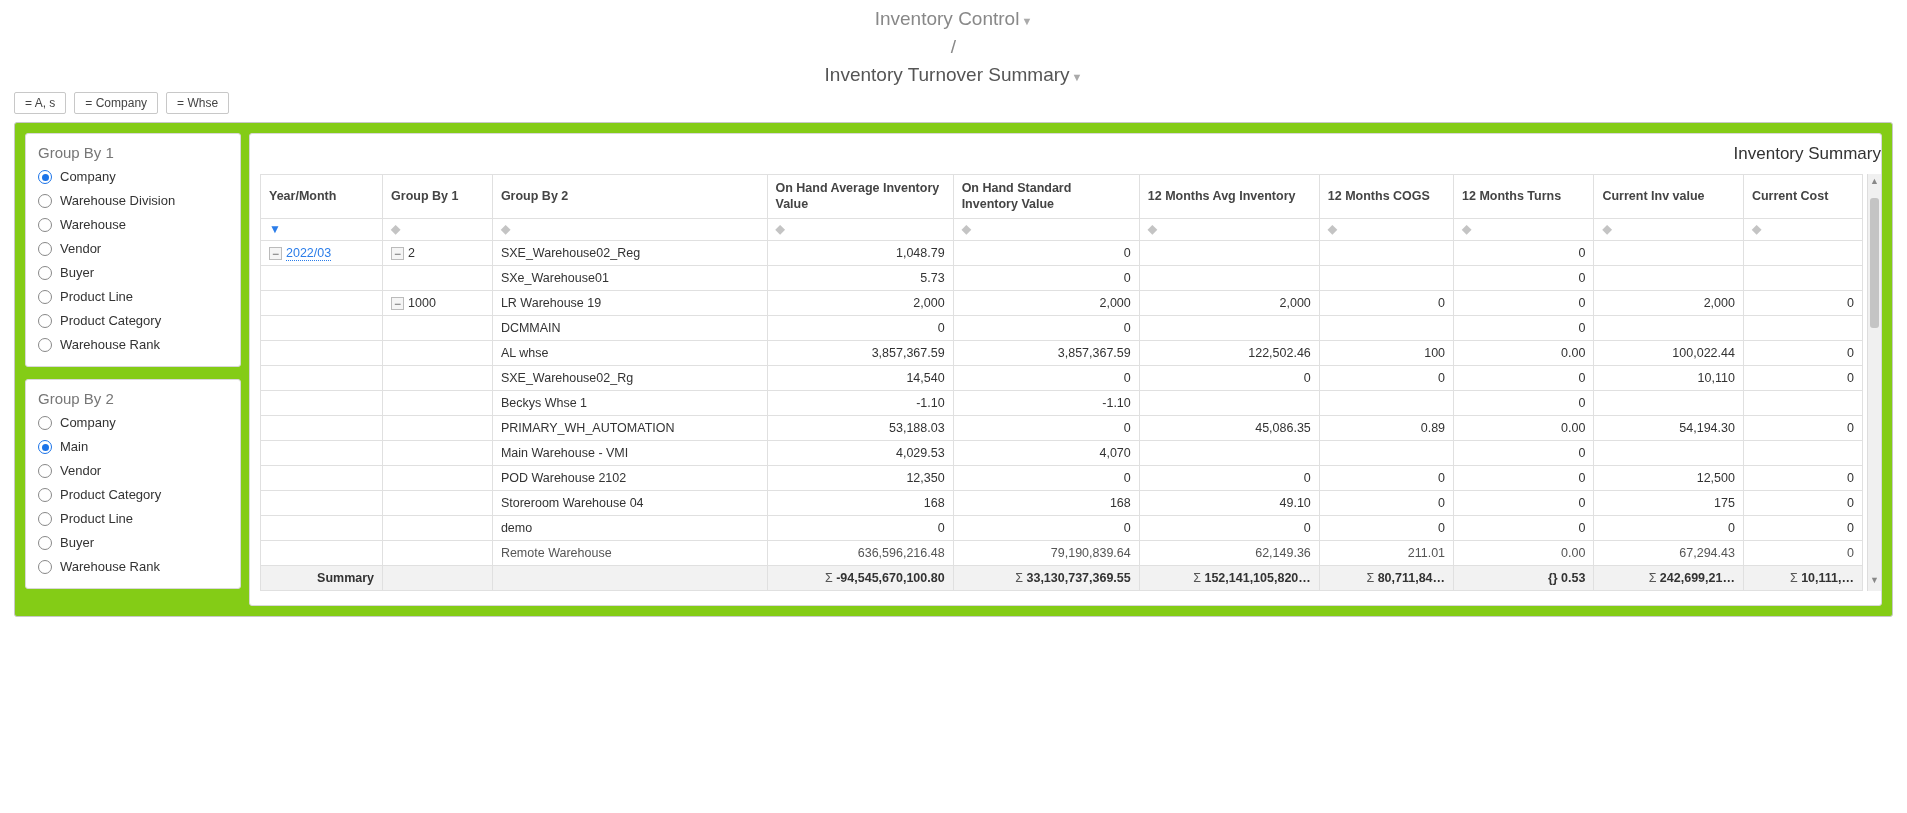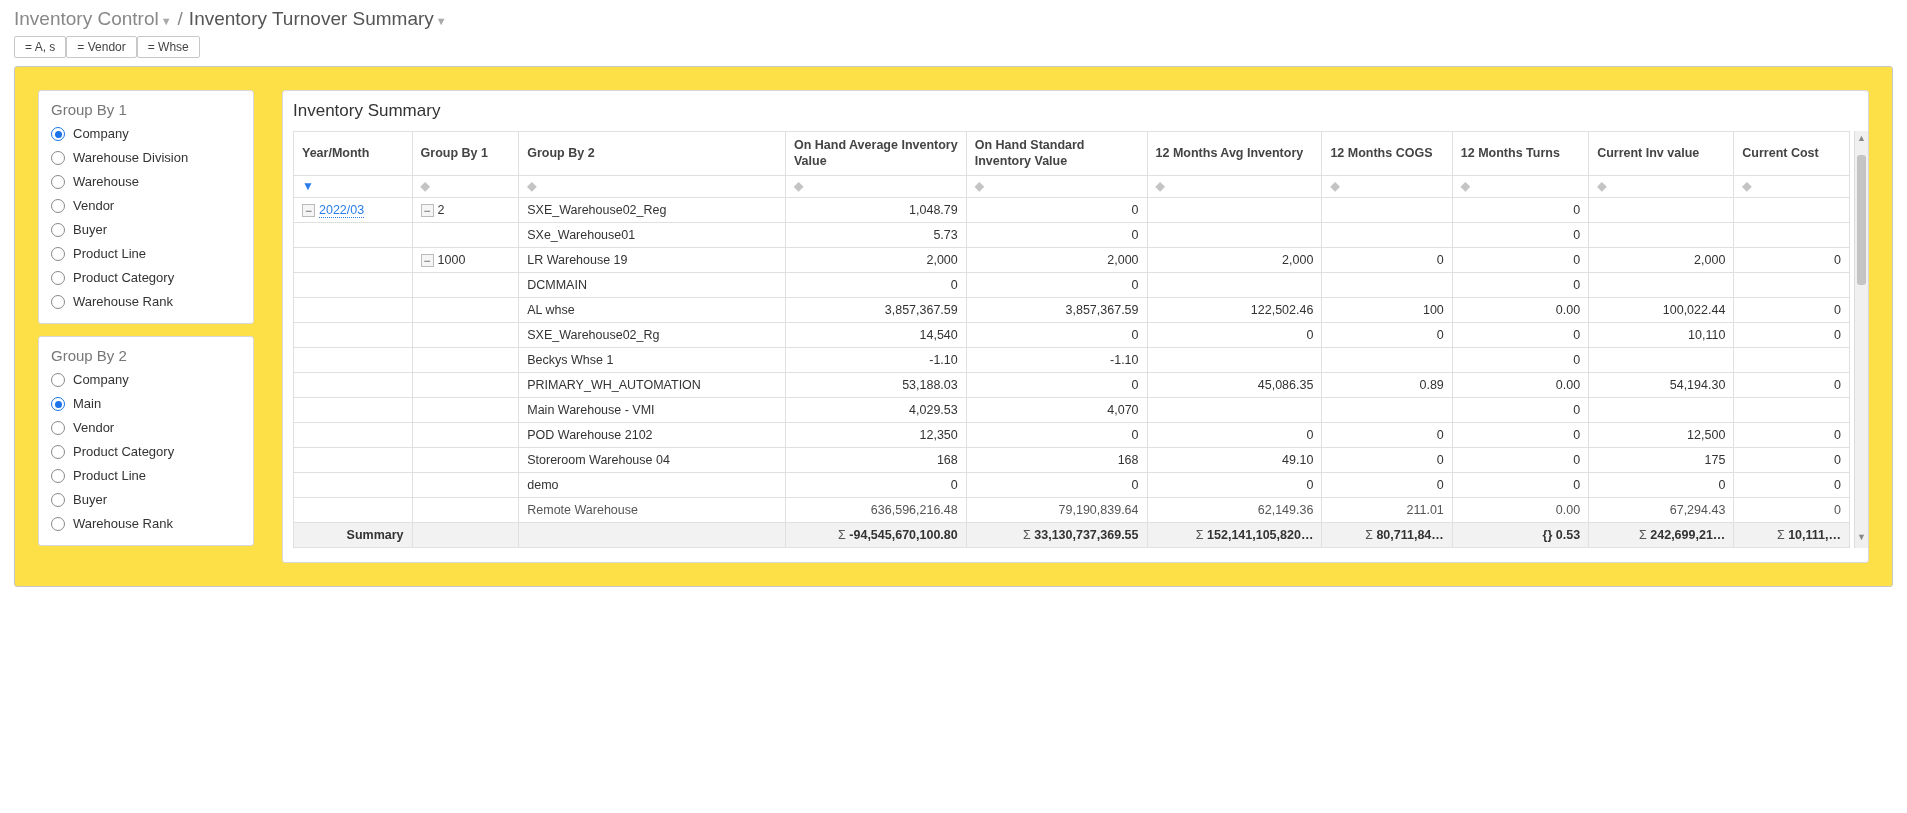--- a/index.html
+++ b/index.html
@@ -10,41 +10,42 @@
     background: #fff;
     padding: 8px 14px;
   }
   .breadcrumb {
     font-size: 19px;
     color: #888;
     margin-bottom: 6px;
     display: flex;
     align-items: center;
     gap: 6px;
+    flex-direction: column;
   }
   .breadcrumb .bc-current { color: #555; }
   .breadcrumb .drop-arrow { font-size: 11px; color: #aaa; margin-left: 2px; }
   .breadcrumb .sep { color: #888; }
-  .filter-bar { display: flex; gap: 0; margin-bottom: 8px; }
+  .filter-bar { display: flex; gap: 8px; margin-bottom: 8px; }
   .filter-btn {
     background: #fff;
     border: 1px solid #c8c8c8;
     border-radius: 2px;
     padding: 3px 10px;
     font-size: 12px;
     color: #444;
     cursor: pointer;
   }
   .main-frame {
     border: 1px solid #c8c8c8;
     border-radius: 3px;
-    padding: 23px;
+    padding: 10px;
     display: flex;
-    gap: 28px;
-    background: #fde047;
+    gap: 8px;
+    background: #84cc16;
   }
   .sidebar { width: 216px; display: flex; flex-direction: column; gap: 12px; }
   .panel {
     background: #fff;
     border: 1px solid #d8d8d8;
     border-radius: 3px;
     padding: 10px 12px 14px;
   }
   .panel-title { font-size: 15px; color: #777; margin-bottom: 8px; }
   .radio-list { display: flex; flex-direction: column; gap: 9px; }
@@ -58,21 +59,21 @@
     align-items: center; justify-content: center;
     flex-shrink: 0;
   }
   .radio-item.selected .radio-circle { border-color: #1a73e8; }
   .radio-dot {
     width: 7px; height: 7px; background: #1a73e8; border-radius: 50%; display: none;
   }
   .radio-item.selected .radio-dot { display: block; }
 
   .content-area { flex: 1; background: #fff; border: 1px solid #d8d8d8; border-radius: 3px; padding: 10px 0 14px 10px; display: flex; flex-direction: column; position: relative; }
-  .chart-title { text-align: left; font-size: 17px; color: #333; margin-bottom: 10px; }
+  .chart-title { text-align: right; font-size: 17px; color: #333; margin-bottom: 10px; }
   .table-wrap { flex: 1; overflow: hidden; position: relative; padding-right: 18px; }
   table.data {
     width: 100%;
     border-collapse: collapse;
     table-layout: fixed;
   }
   table.data th, table.data td {
     border: 1px solid #e0e0e0;
     padding: 5px 8px;
     font-size: 12.5px;
@@ -137,21 +138,21 @@
 <body>
 
 <div class="breadcrumb">
   <span><span>Inventory Control</span><span class="drop-arrow">▼</span></span>
   <span class="sep">/</span>
   <span class="bc-current"><span>Inventory Turnover Summary</span><span class="drop-arrow">▼</span></span>
 </div>
 
 <div class="filter-bar">
   <button class="filter-btn">= A, s</button>
-  <button class="filter-btn">= Vendor</button>
+  <button class="filter-btn">= Company</button>
   <button class="filter-btn">= Whse</button>
 </div>
 
 <div class="main-frame">
   <div class="sidebar">
 
     <div class="panel">
       <div class="panel-title">Group By 1</div>
       <div class="radio-list" id="gb1-list">
           <div class="radio-item selected">

